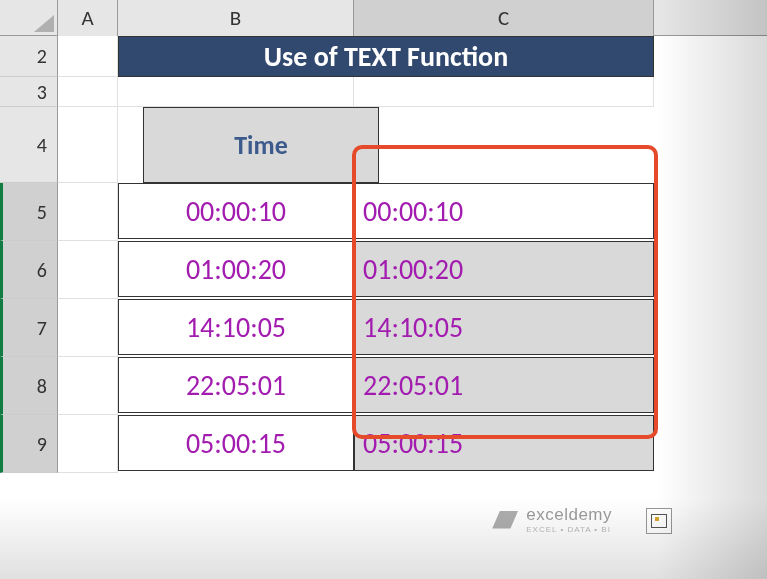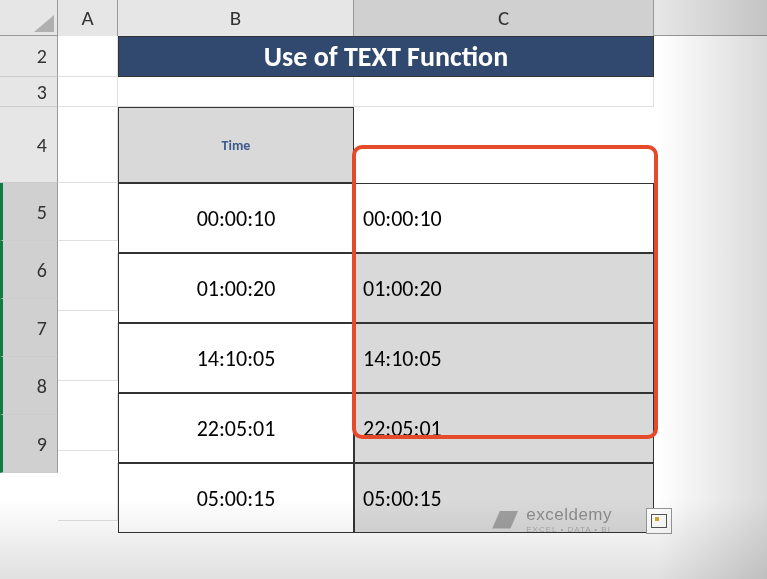--- a/index.html
+++ b/index.html
@@ -116,37 +116,38 @@
       align-items: center;
       justify-content: center;
       height: 41px;
       width: 536px;
       border: 1px solid #333;
     }
     
     .table-header {
       background: #d9d9d9;
       color: #3d5a8c;
-      font-size: 14px;
+      font-size: 26px;
       font-weight: bold;
       display: flex;
       align-items: center;
       justify-content: center;
       border: 1.5px solid #333;
+      margin-left: 25px;
     }
     .table-header.col-b { width: 236px; height: 76px; }
     .table-header.col-c { width: 300px; height: 76px; }
     
     .data-cell {
-      font-size: 22px;
-      color: #000000;
+      font-size: 28px;
+      color: #a21caf;
       display: flex;
       align-items: center;
       border: 1.5px solid #333;
-      height: 70px;
+      height: 56px;
     }
     .data-cell.col-b {
       width: 236px;
       justify-content: center;
       background: #fff;
     }
     .data-cell.col-c {
       width: 300px;
       justify-content: flex-start;
       padding-left: 8px;

